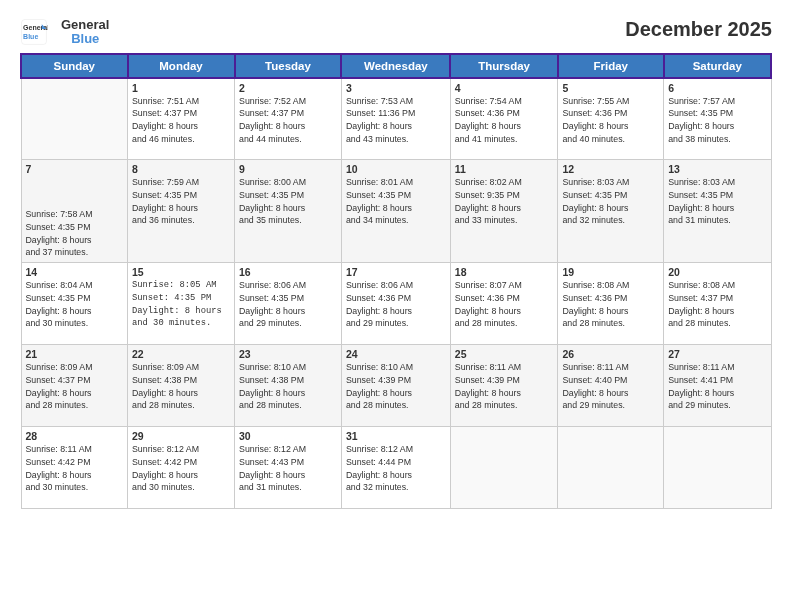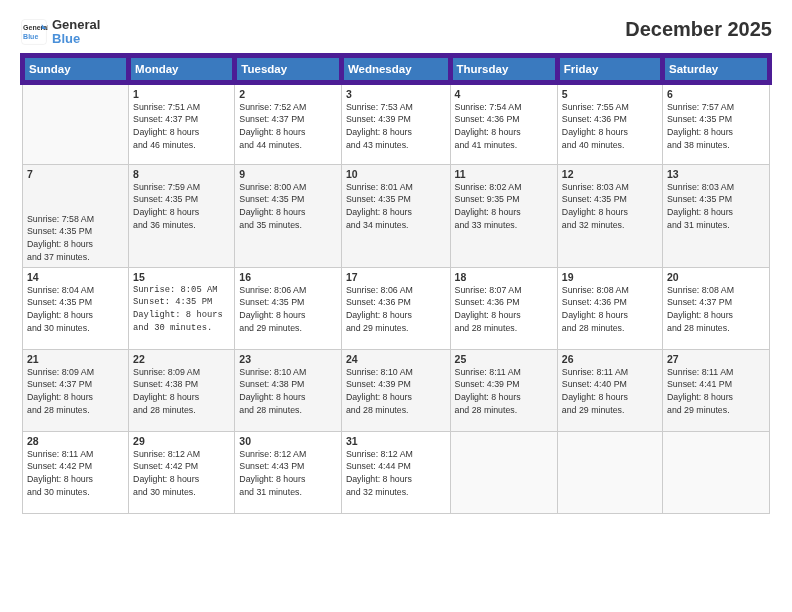--- a/index.html
+++ b/index.html
@@ -17,21 +17,22 @@
     }
     .header-area {
       display: flex;
       align-items: flex-start;
       justify-content: space-between;
       margin-bottom: 6px;
     }
     .logo {
       display: flex;
       align-items: center;
-      gap: 4px;
+      gap: 13px;
+      text-align: center;
     }
     .logo-icon {
       width: 28px;
       height: 28px;
     }
     .title-area {
       text-align: right;
     }
     .main-title {
       font-size: 20px;
@@ -48,22 +49,22 @@
       width: 100%;
       border-collapse: collapse;
       margin-top: 6px;
     }
     .calendar th {
       background: #3a7abf;
       color: #fff;
       font-size: 11.5px;
       font-weight: bold;
       padding: 5px 4px;
-      text-align: left;
-      border: 5px solid #4c1d95;
+      text-align: center;
+      border: 2px solid #4c1d95;
     }
     .calendar td {
       border: 1px solid #ccc;
       vertical-align: top;
       padding: 3px 4px;
       font-size: 9px;
       color: #333;
       width: 113px;
       height: 82px;
       background: #fff;
@@ -134,21 +135,21 @@
           <td>
             <span class="day-num">2</span>
             <div class="day-info" style="white-space: pre-line;">Sunrise: 7:52 AM
 Sunset: 4:37 PM
 Daylight: 8 hours
 and 44 minutes.</div>
           </td>
           <td>
             <span class="day-num">3</span>
             <div class="day-info" style="white-space: pre-line;">Sunrise: 7:53 AM
-Sunset: 4:39 PM
+Sunset: 11:36 PM
 Daylight: 8 hours
 and 43 minutes.</div>
           </td>
           <td>
             <span class="day-num">4</span>
             <div class="day-info" style="white-space: pre-line;">Sunrise: 7:54 AM
 Sunset: 4:36 PM
 Daylight: 8 hours
 and 41 minutes.</div>
           </td>

